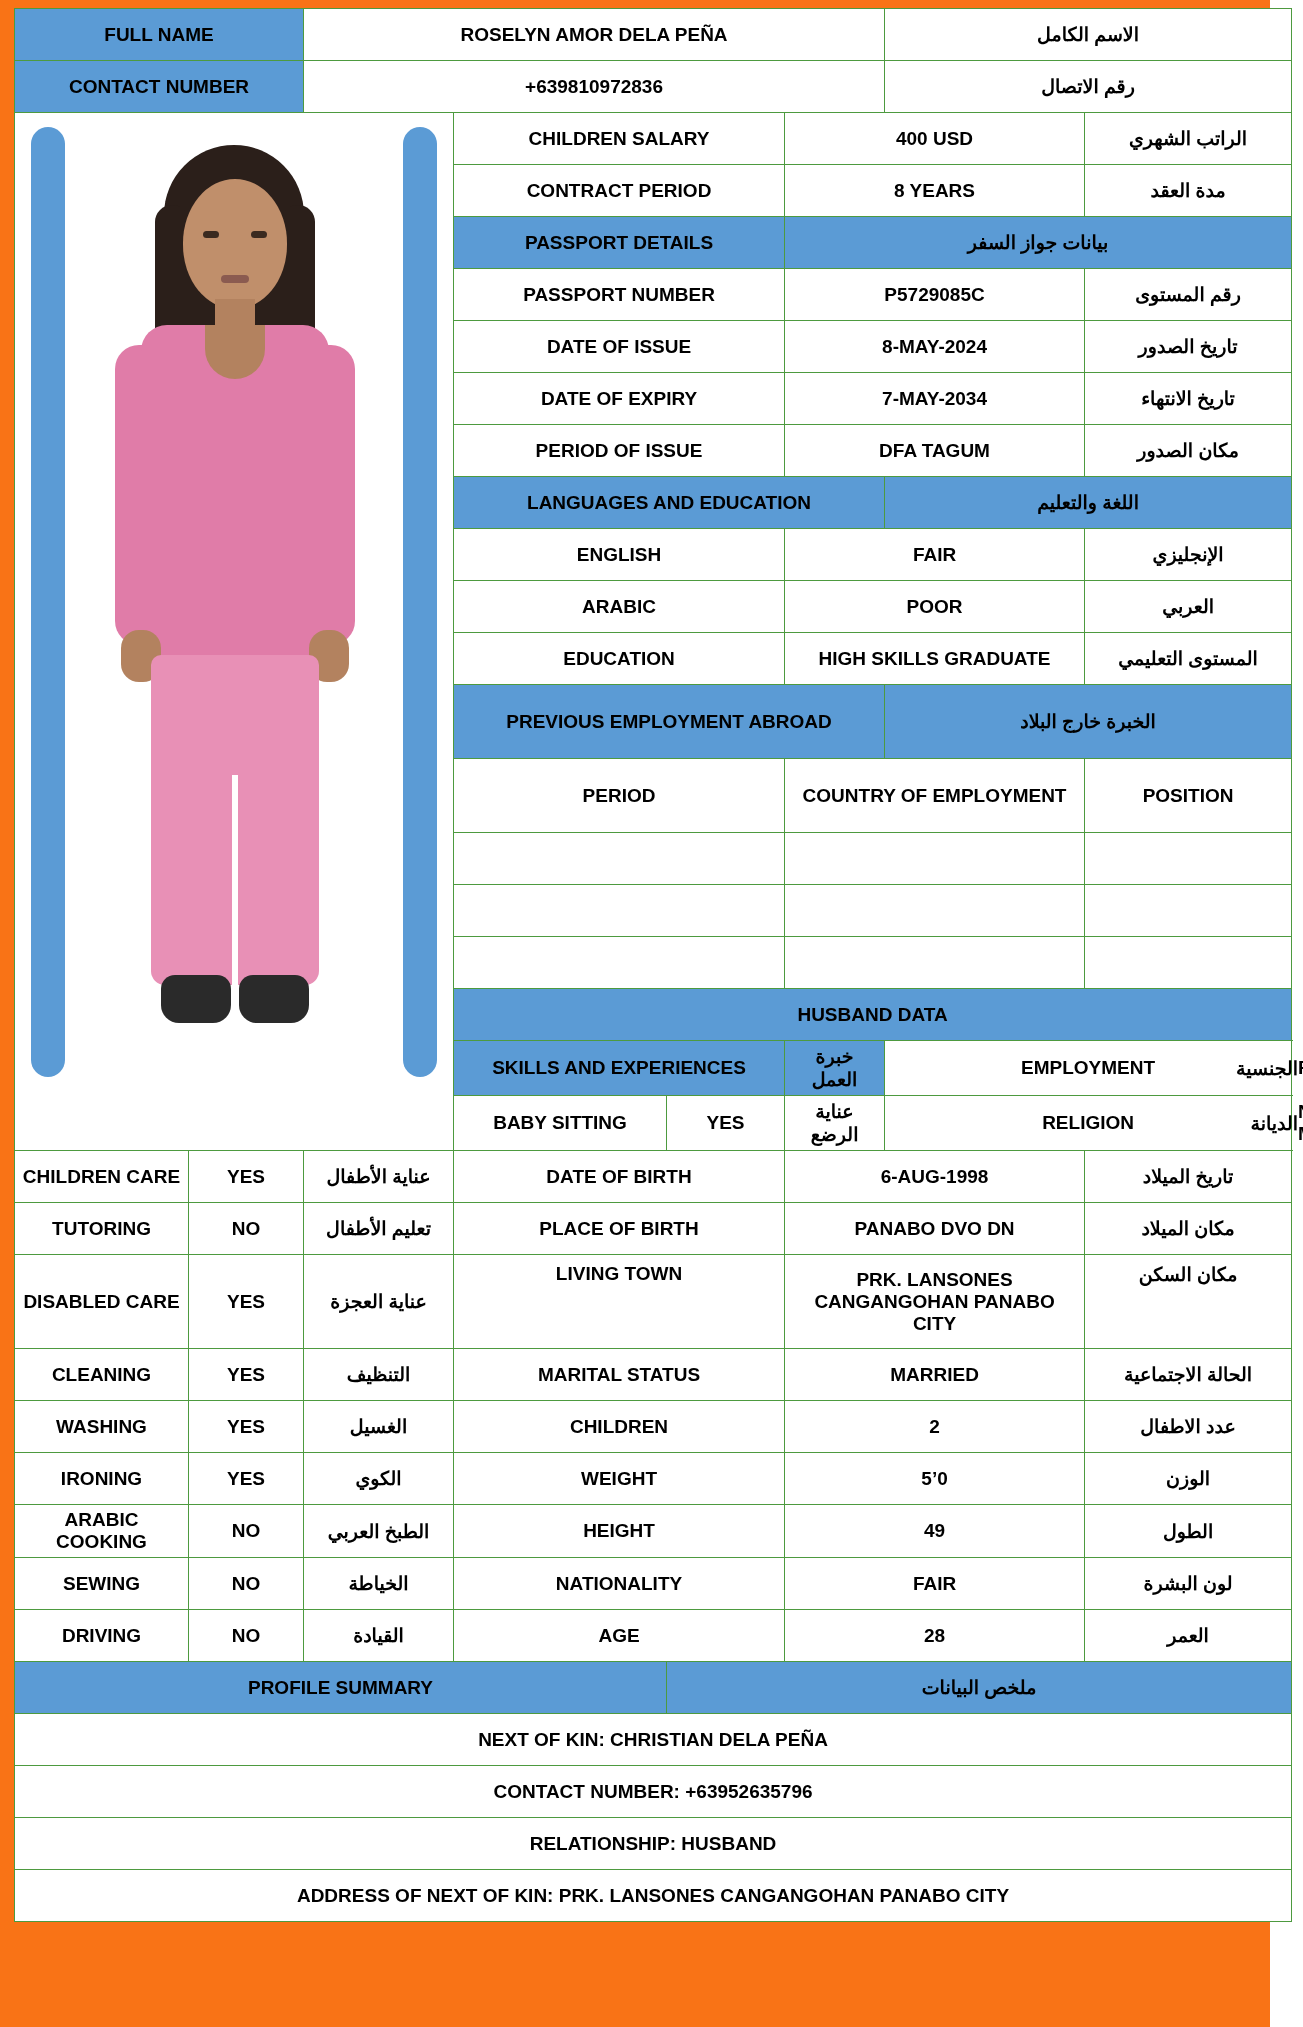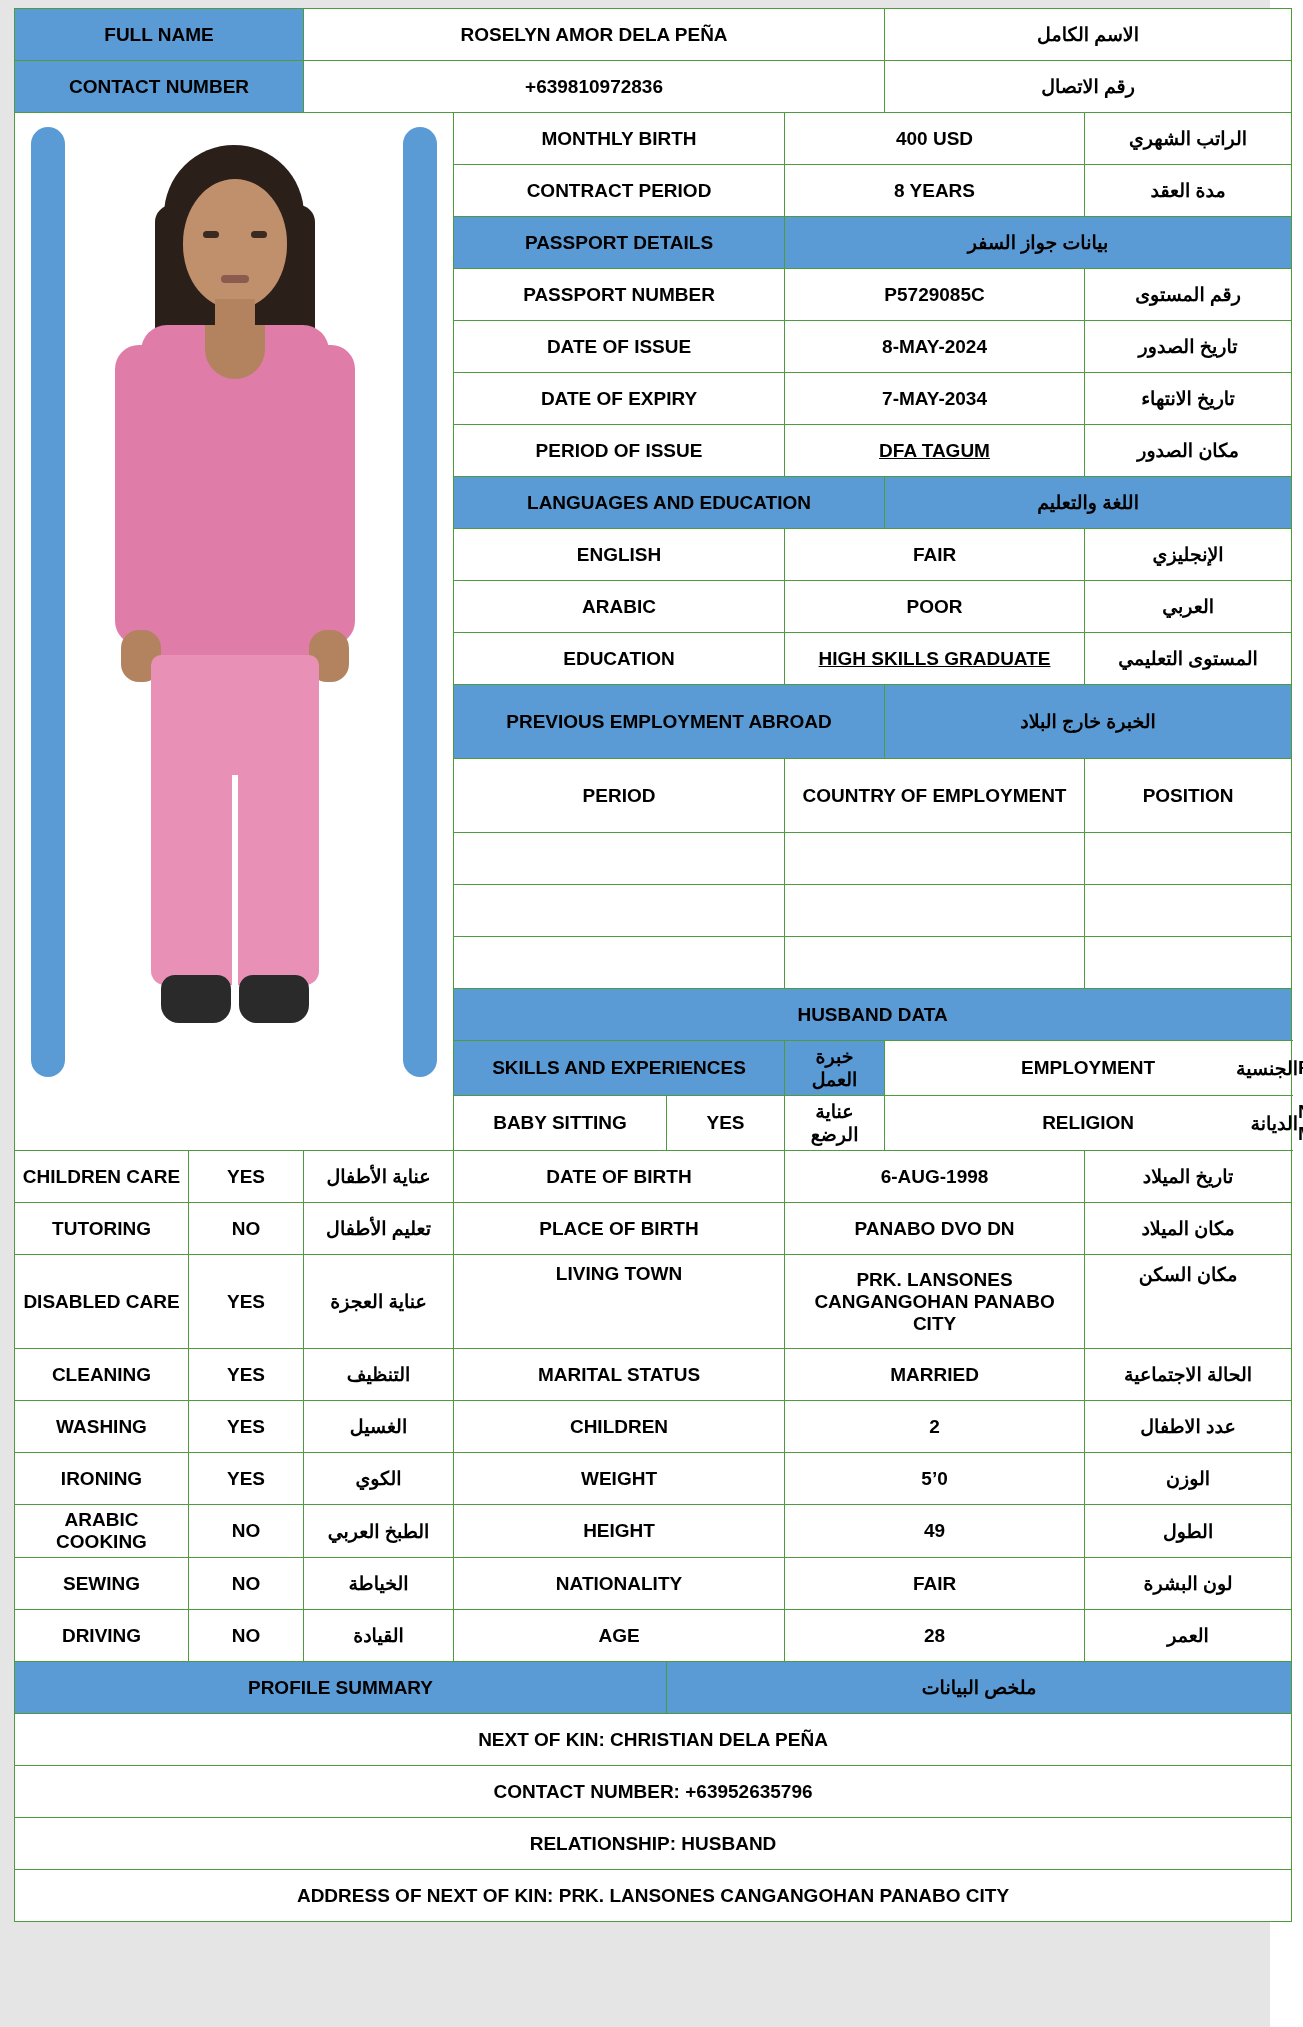--- a/index.html
+++ b/index.html
@@ -5,42 +5,42 @@
   * { box-sizing: border-box; }
   html, body {
     margin: 0; padding: 0;
     background: #ffffff;
     font-family: "Liberation Sans", sans-serif;
   }
   .page {
     width: 1270px;
     min-height: 2027px;
     position: relative;
-    background: #e5e5e5;
+    background: #f97316;
     padding: 8px 12px 18px 14px;
   }
   table.cv {
     border-collapse: collapse;
     width: 1277px;
     table-layout: fixed;
   }
   table.cv td {
     border: 1px solid #4d9a3f;
     padding: 4px 6px;
     vertical-align: middle;
     font-size: 19px;
     font-weight: bold;
     color: #000000;
     text-align: center;
     height: 52px;
   }
   .blue { background: #5b9bd5; }
   .white { background: #ffffff; }
   .ar { text-align: center; font-size: 19px; font-weight: bold; direction: rtl; }
-  .small { font-size: 17px; text-decoration: underline; }
+  .small { font-size: 17px; }
   .big { font-size: 23px; text-align: left; padding-left: 14px; }
   .photo-cell {
     background: #ffffff;
     padding: 0;
     vertical-align: top;
   }
   .photo-wrap {
     position: relative;
     width: 100%;
     height: 100%;
@@ -135,21 +135,21 @@
             <div class="fig-vneck"></div>
             <div class="fig-hand-l"></div>
             <div class="fig-hand-r"></div>
             <div class="fig-pants"></div>
             <div class="fig-leg-split"></div>
             <div class="fig-shoe-l"></div>
             <div class="fig-shoe-r"></div>
           </div>
         </div>
       </td>
-      <td class="white" colspan="2">MONTHLY BIRTH</td>
+      <td class="white" colspan="2">CHILDREN SALARY</td>
       <td class="white" colspan="2">400 USD</td>
       <td class="white ar">الراتب الشهري</td>
     </tr>
 
     <tr>
       <td class="white" colspan="2">CONTRACT PERIOD</td>
       <td class="white" colspan="2">8 YEARS</td>
       <td class="white ar">مدة العقد</td>
     </tr>
 

